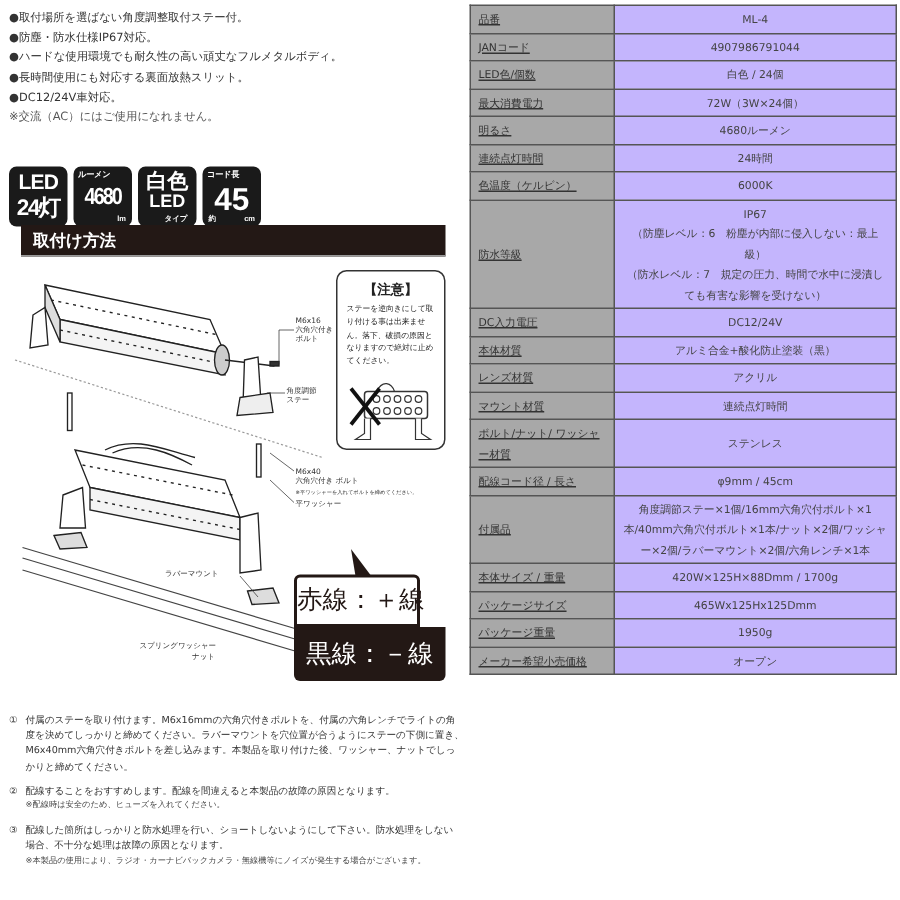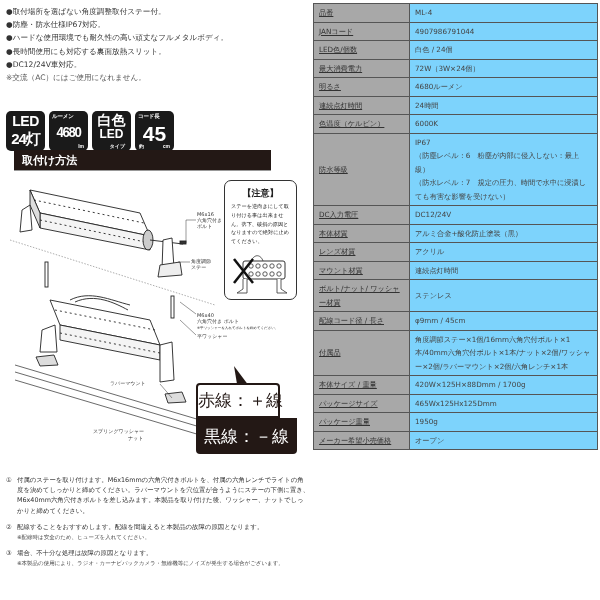--- a/index.html
+++ b/index.html
@@ -20,21 +20,21 @@
   .badge .unit-l { position: absolute; bottom: 2px; left: 4px; font-size: 5px; }
   .b-led .l1 { top: 3px; font-size: 14px; letter-spacing: -0.5px; }
   .b-led .l2 { top: 20px; font-size: 15px; letter-spacing: -1px; }
   .b-lm .big { top: 13px; font-size: 15.5px; letter-spacing: -1.5px; transform: scaleX(0.85); }
   .b-white .l1 { top: 2px; font-size: 14px; }
   .b-white .l2 { top: 17px; font-size: 12px; }
   .b-white .unit { right: 6px; }
   .b-cord .big { top: 12px; font-size: 21px; }
 
   
-  .section-bar { position: absolute; left: 14px; top: 150px; width: 257px; height: 21px; background: #231815; color: #fff; font-weight: bold; font-size: 11px; line-height: 21px; padding-left: 8px; border-bottom: 1px solid #999; }
+  .section-bar { position: absolute; left: 14px; top: 150px; width: 283px; height: 21px; background: #231815; color: #fff; font-weight: bold; font-size: 11px; line-height: 21px; padding-left: 8px; border-bottom: 1px solid #999; }
 
   
   .illus { position: absolute; left: 0; top: 171px; width: 300px; height: 300px; }
   .caution { position: absolute; left: 224px; top: 180px; width: 73px; height: 120px; border: 1.5px solid #333; border-radius: 7px; background: #fff; }
   .caution .ttl { text-align: center; font-size: 9px; font-weight: bold; margin-top: 6px; color: #222; }
   .caution .txt { font-size: 5.2px; line-height: 8.8px; padding: 2px 4px 0 6px; color: #222; }
   .lbl { position: absolute; font-size: 5px; line-height: 6.2px; color: #333; white-space: nowrap; }
   .lbl-tiny { font-size: 3.5px; }
 
   .wire-box { position: absolute; left: 196px; top: 383px; width: 101px; height: 72px; }
@@ -46,21 +46,21 @@
   .instr .item { position: relative; padding-left: 11px; }
   .instr .num { position: absolute; left: 0; top: 0; }
   .instr .sub { font-size: 5.5px; color: #444; }
   .instr .gap { height: 6px; }
   .instr p { white-space: nowrap; overflow: visible; }
 
   
   .spec { position: absolute; left: 313px; top: 3px; width: 285px; border-collapse: collapse; font-size: 7.2px; color: #333; }
   .spec td { border: 1px solid #555; padding: 2px 5px; vertical-align: middle; line-height: 13.5px; }
   .spec td.k { width: 96px; background: #a8a8a8; color: #333; text-decoration: underline; }
-  .spec td.v { background: #7dd3fc; color: #444; }
+  .spec td.v { background: #c4b5fd; color: #444; text-align: center; }
 </style>
 </head>
 <body>
 
 <div class="features">
   <div>●取付場所を選ばない角度調整取付ステー付。</div>
   <div>●防塵・防水仕様IP67対応。</div>
   <div>●ハードな使用環境でも耐久性の高い頑丈なフルメタルボディ。</div>
   <div>●長時間使用にも対応する裏面放熱スリット。</div>
   <div>●DC12/24V車対応。</div>
@@ -193,20 +193,21 @@
   </div>
   <div class="gap"></div>
   <div class="item">
     <span class="num">②</span>
     <p>配線することをおすすめします。配線を間違えると本製品の故障の原因となります。</p>
     <p class="sub">※配線時は安全のため、ヒューズを入れてください。</p>
   </div>
   <div class="gap"></div>
   <div class="item">
     <span class="num">③</span>
+    <p>配線した箇所はしっかりと防水処理を行い、ショートしないようにして下さい。防水処理をしない</p>
     <p>場合、不十分な処理は故障の原因となります。</p>
     <p class="sub">※本製品の使用により、ラジオ・カーナビバックカメラ・無線機等にノイズが発生する場合がございます。</p>
   </div>
 </div>
 
 <table class="spec">
   <tbody>
     <tr>
         <td class="k">品番</td>
         <td class="v">ML-4</td>

